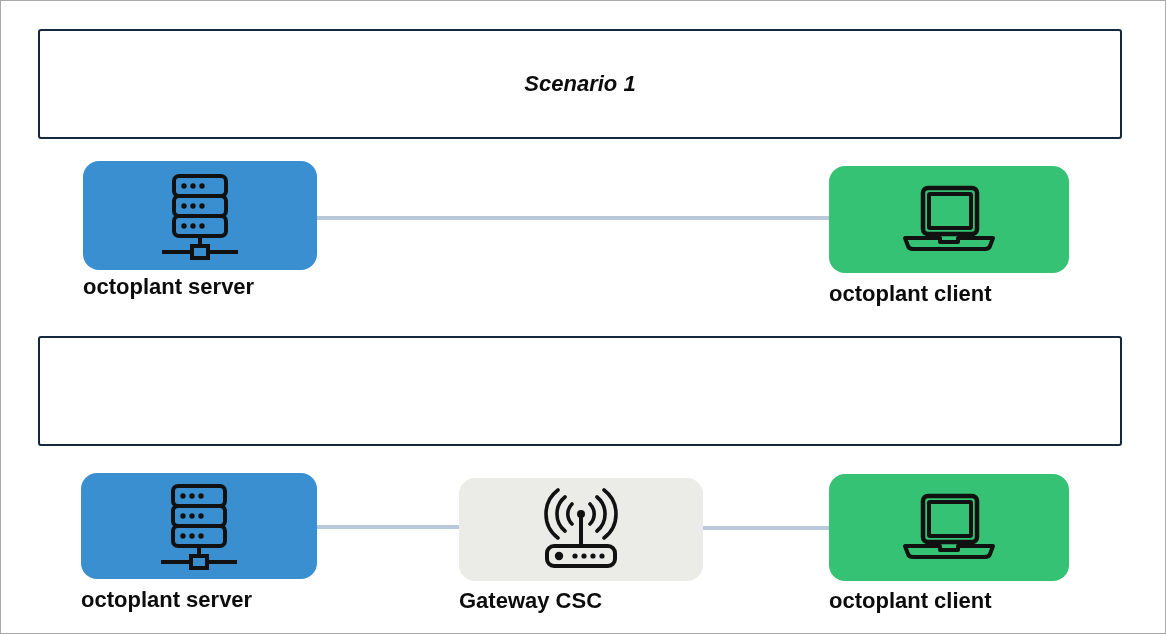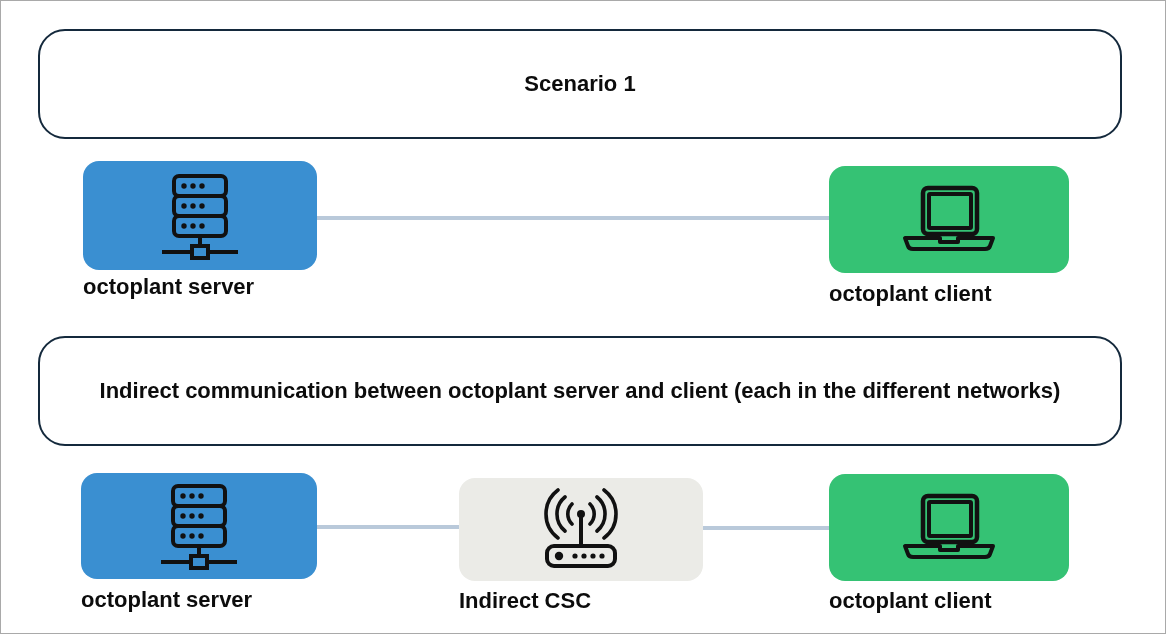--- a/index.html
+++ b/index.html
@@ -24,26 +24,27 @@
     font-family: "Liberation Sans", sans-serif;
     color: var(--text);
     overflow: hidden;
   }
   .sc-box {
     position: absolute;
     left: 37px;
     width: 1084px;
     height: 110px;
     border: 2px solid var(--scenario-border);
-    border-radius: 27px;
+    border-radius: 3px;
     display: flex;
     flex-direction: column;
     align-items: center;
     justify-content: center;
     background: var(--background);
+    font-style: italic;
   }
   .sc-box.s1 { top: 28px; }
   .sc-box.s2 { top: 335px; }
   .sc-title, .sc-sub {
     font-size: 22px;
     font-weight: 700;
     line-height: 30px;
     white-space: nowrap;
     text-align: center;
   }
@@ -120,21 +121,20 @@
   <div class="node client1">
     <svg class="icon-svg" width="100" height="70" viewBox="0 0 100 70" fill="none" stroke="currentColor" stroke-width="4" stroke-linejoin="round">
       <rect x="24" y="3" width="54" height="46" rx="5" stroke-width="4.5"></rect>
       <rect x="30" y="9" width="42" height="34" rx="1"></rect>
       <path d="M6,53 H41 V57 H59 V53 H94 L91,61 Q90,64 86,64 H14 Q10,64 9,61 Z"></path>
     </svg>
   </div>
   <div class="nlabel l2">octoplant client</div>
 
   <div class="sc-box s2">
-    <div class="sc-sub">Indirect communication between octoplant server and client (each in the different networks)</div>
   </div>
 
   <div class="conn c2"></div>
   <div class="conn c3"></div>
 
   <div class="node server2">
     <svg class="icon-svg" width="96" height="88" viewBox="0 0 96 88" fill="none" stroke="currentColor" stroke-width="4">
       <rect x="22" y="4" width="52" height="20" rx="5"></rect>
       <rect x="22" y="24" width="52" height="20" rx="5"></rect>
       <rect x="22" y="44" width="52" height="20" rx="5"></rect>
@@ -170,21 +170,21 @@
       </g>
       <line x1="42" y1="58" x2="42" y2="29"></line>
       <path d="M33,16 A14,14 0 0 0 33,36" stroke-width="3.6"></path>
       <path d="M26,9  A22,22 0 0 0 26,43" stroke-width="3.6"></path>
       <path d="M19,2  A30,30 0 0 0 19,50" stroke-width="3.6"></path>
       <path d="M51,16 A14,14 0 0 1 51,36" stroke-width="3.6"></path>
       <path d="M58,9  A22,22 0 0 1 58,43" stroke-width="3.6"></path>
       <path d="M65,2  A30,30 0 0 1 65,50" stroke-width="3.6"></path>
     </svg>
   </div>
-  <div class="nlabel l4">Indirect CSC</div>
+  <div class="nlabel l4">Gateway CSC</div>
 
   <div class="node client2">
     <svg class="icon-svg" width="100" height="70" viewBox="0 0 100 70" fill="none" stroke="currentColor" stroke-width="4" stroke-linejoin="round">
       <rect x="24" y="3" width="54" height="46" rx="5" stroke-width="4.5"></rect>
       <rect x="30" y="9" width="42" height="34" rx="1"></rect>
       <path d="M6,53 H41 V57 H59 V53 H94 L91,61 Q90,64 86,64 H14 Q10,64 9,61 Z"></path>
     </svg>
   </div>
   <div class="nlabel l5">octoplant client</div>
 

